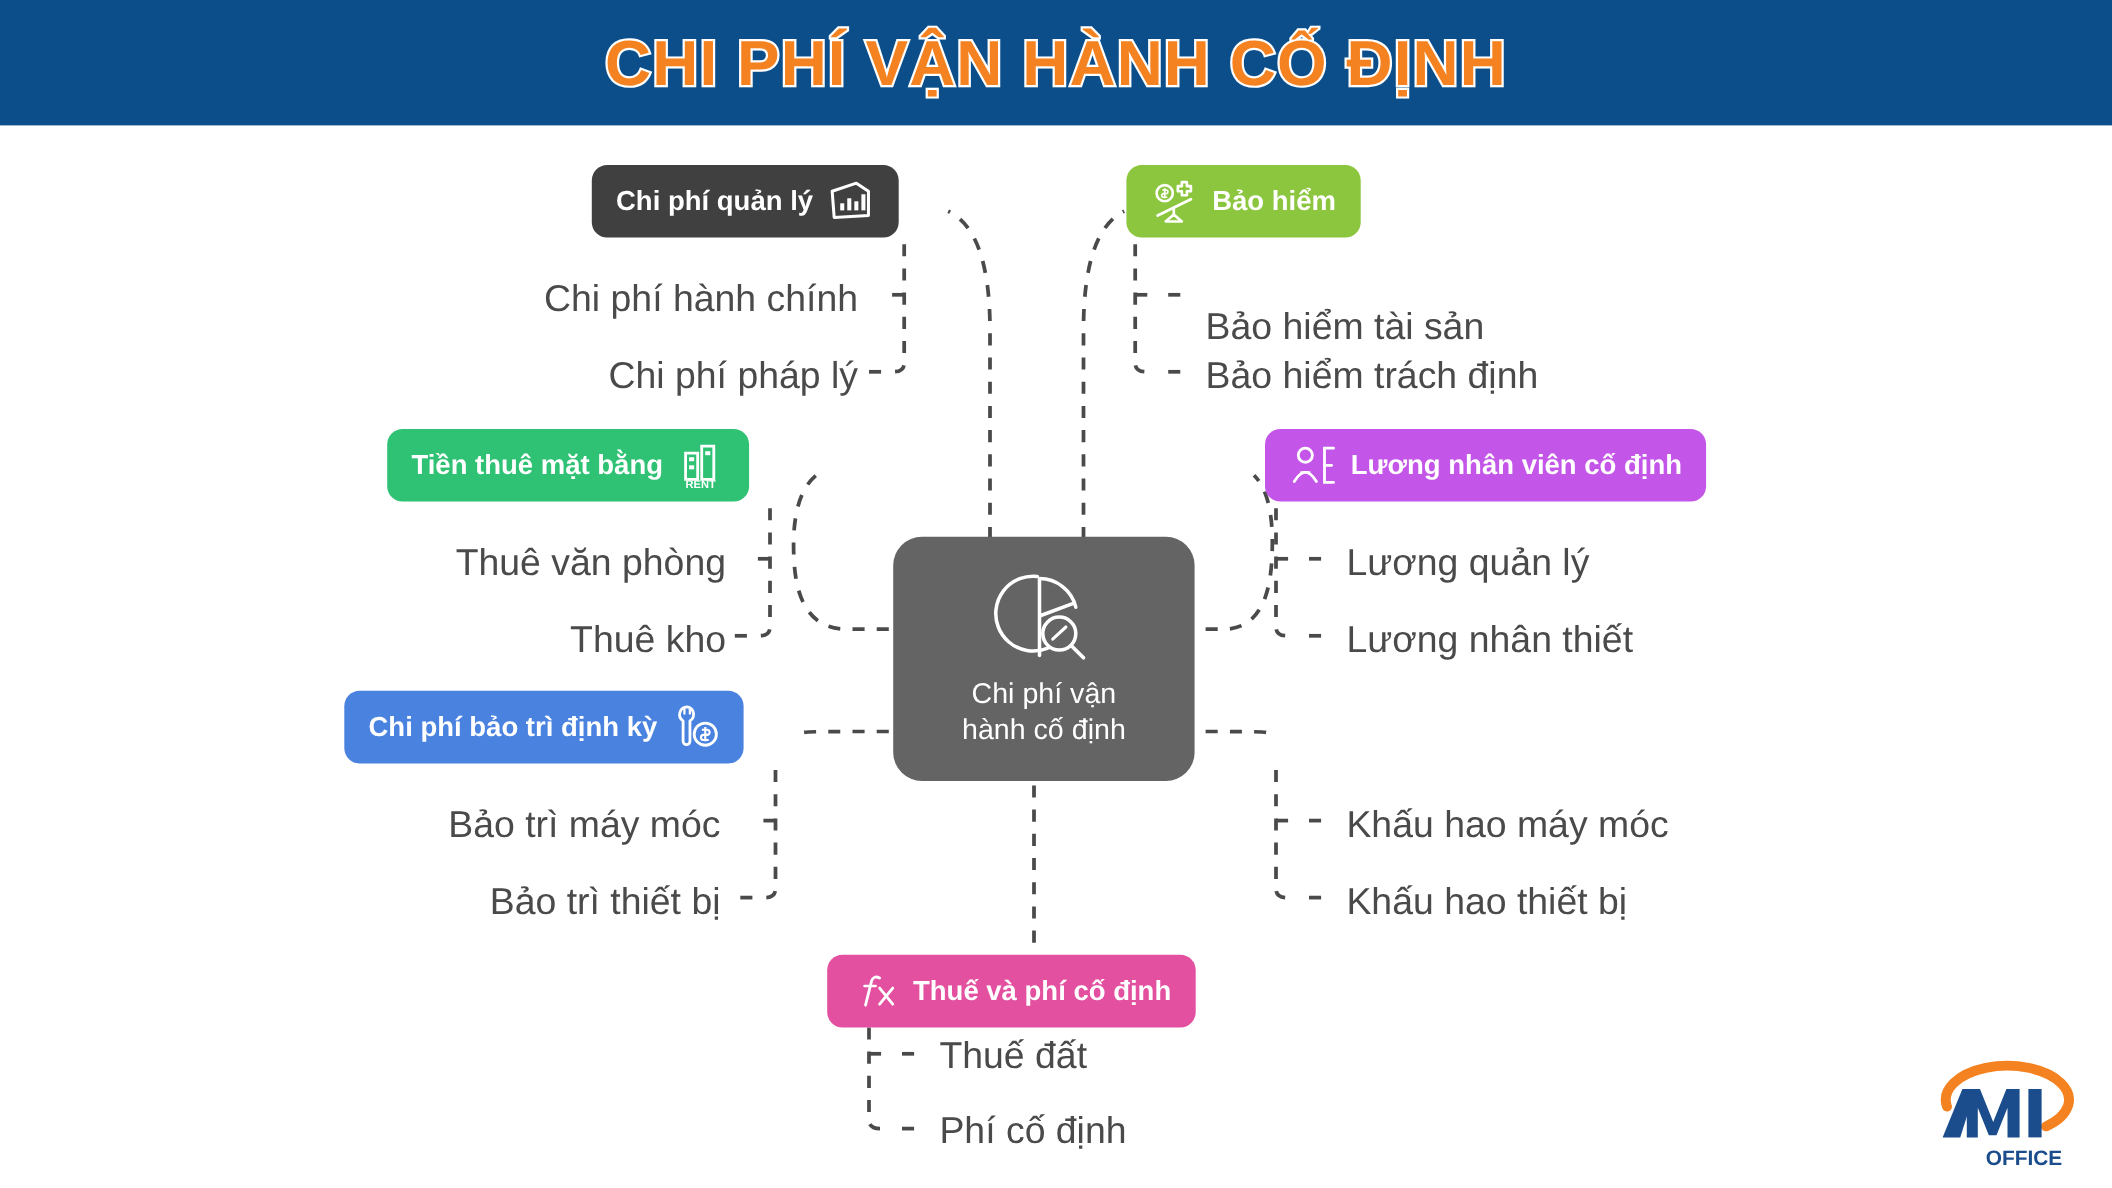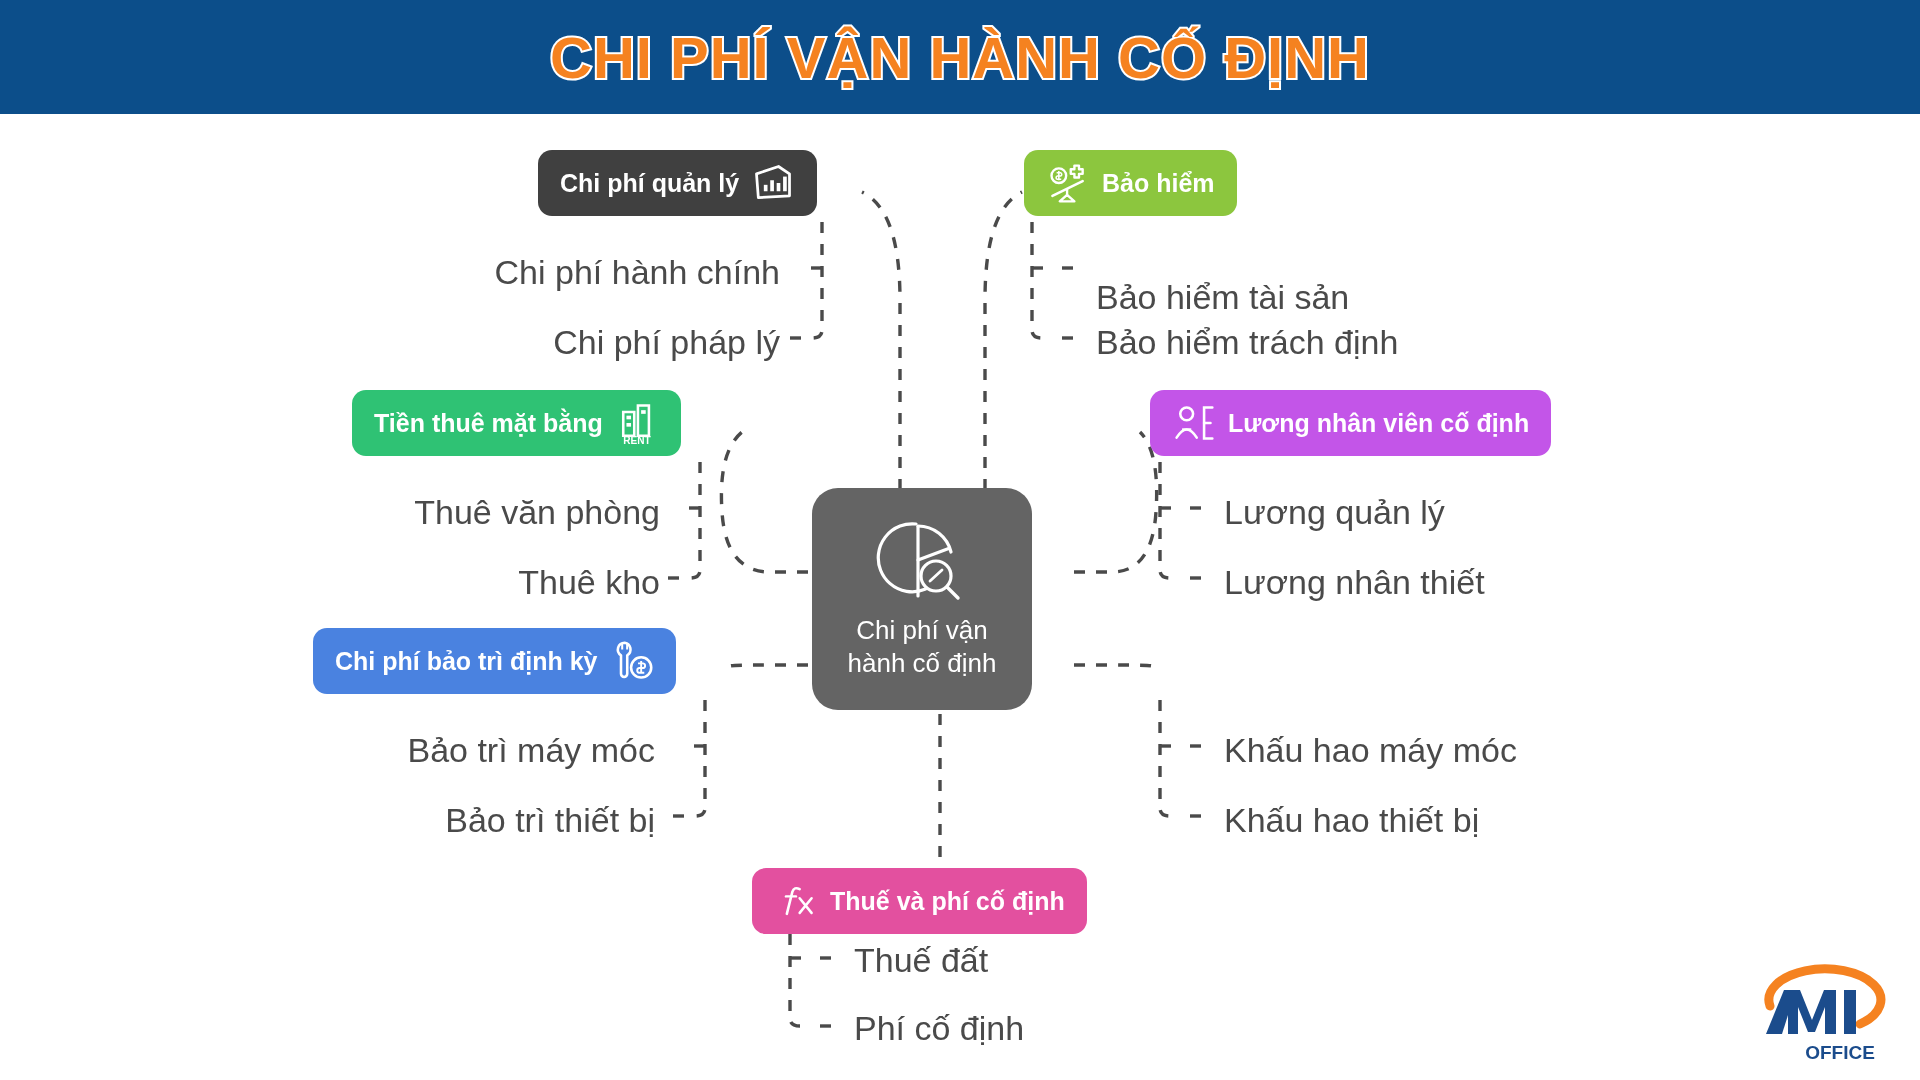--- a/index.html
+++ b/index.html
@@ -25,21 +25,21 @@
     text-transform: uppercase;
     font-family: "Liberation Sans", sans-serif;
   }
 
   
   .wires { position: absolute; left: 0; top: 0; width: 1920px; height: 1080px; pointer-events: none; }
 
   
   .center-node {
     position: absolute;
-    left: 812px; top: 488px; width: 220px; height: 222px;
+    left: 812px; top: 488px; width: 274px; height: 222px;
     background: #646464; border-radius: 26px;
     display: flex; flex-direction: column; align-items: center; justify-content: center;
     gap: 6px;
   }
   .center-icon { width: 92px; height: 86px; margin-bottom: 4px; }
   .center-label {
     color: #ffffff; font-size: 26px; line-height: 1.26; text-align: center;
     font-weight: 400; white-space: pre-line;
   }
 

